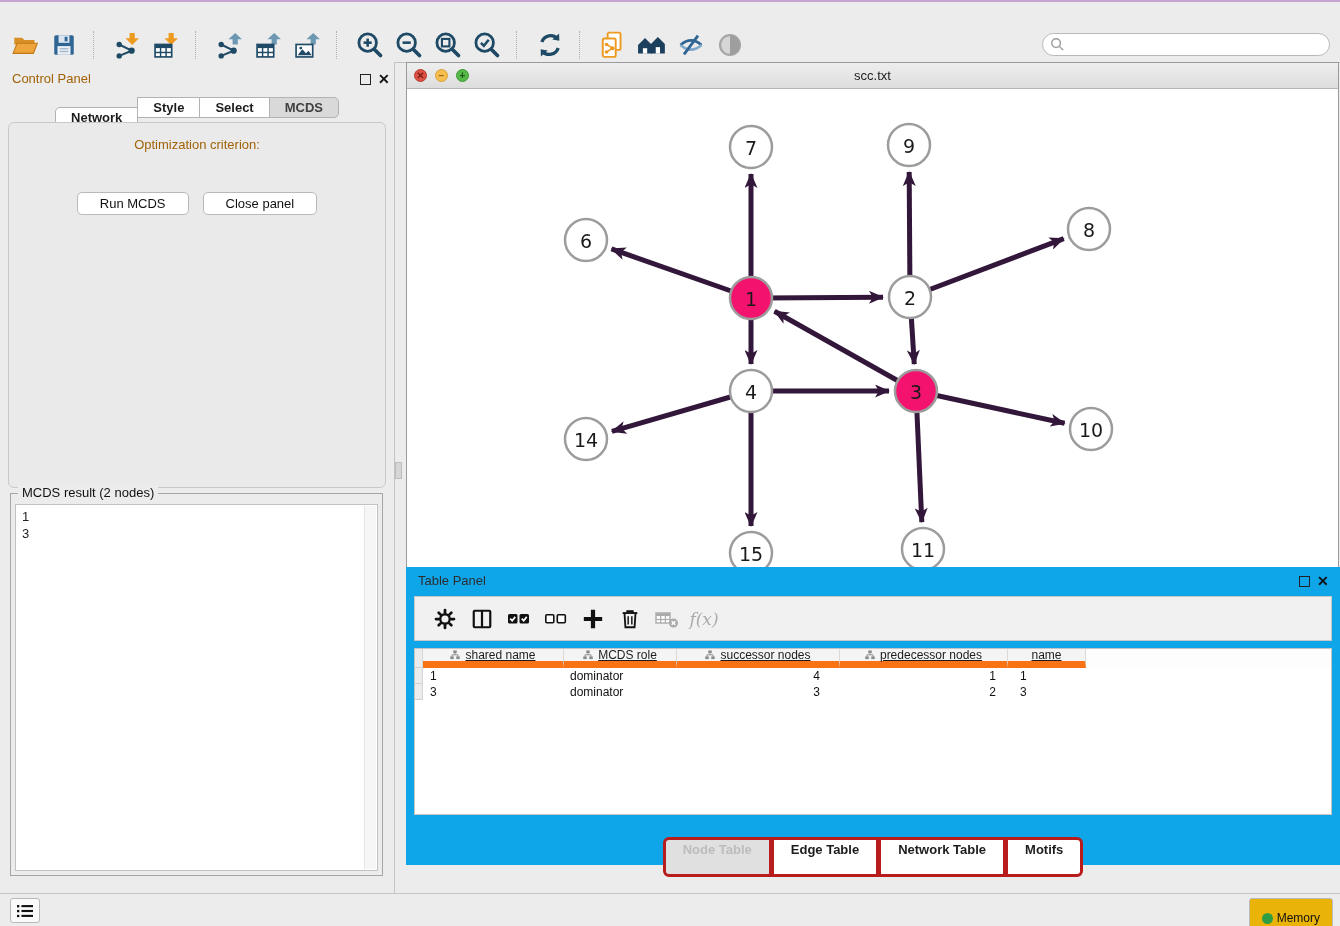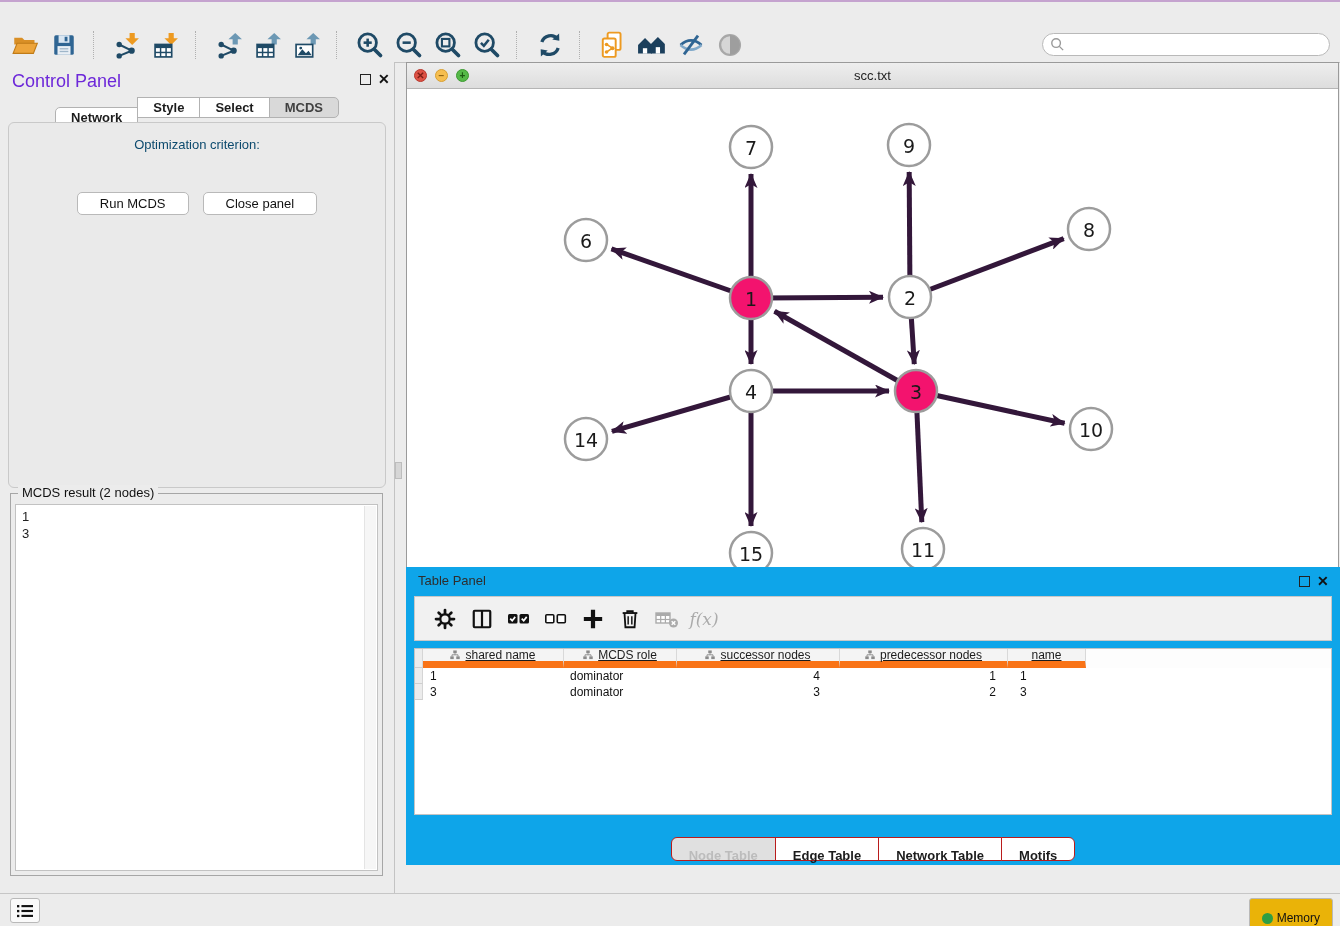--- a/index.html
+++ b/index.html
@@ -24,33 +24,33 @@
   .sep { width:1px; height:28px; border-left:1px dotted #b0b0b0; margin:0 9px 0 14px; }
   .searchbox { position:absolute; right:10px; top:5px; width:288px; height:23px;
                background:#fff; border:1px solid #b9b9b9; border-radius:12px;
                display:flex; align-items:center; padding-left:7px; }
   .searchbox input { border:none; outline:none; flex:1; font-size:12px; height:18px;
                      font-family:"Liberation Sans",sans-serif; background:transparent; }
   .toolbar-border { position:absolute; top:62px; left:0; right:0; height:0; border-top:1px solid #c2c2c2; }
 
   
   .cpanel { position:absolute; left:0; top:62px; width:394px; bottom:33px; background:#ececec; }
-  .cp-title { position:absolute; left:12px; top:9px; font-size:18px; color:#6d28d9; }
+  .cp-title { position:absolute; left:12px; top:9px; font-size:13px; color:#a16207; }
   .mini-float { position:absolute; width:11px; height:11px; border:1.5px solid #222; top:12px; }
   .mini-close { position:absolute; top:10px; font-size:14px; font-weight:bold; color:#111; line-height:14px; }
   .cpanel .mini-float { left:360px; } .cpanel .mini-close { left:378px; }
   .cp-tabs { position:absolute; top:35px; left:0; right:0; display:flex; justify-content:center; }
   .tab { height:21px; line-height:19px; padding:0 15px; background:#fff; border:1px solid #b2b2b2;
          font-size:13px; font-weight:600; color:#1c1c1c; margin-left:-1px; }
   .tab:first-child { border-radius:5px 0 0 5px; margin-left:0;margin-top:10px; }
   .tab:last-child { border-radius:0 5px 5px 0; }
   .tab.selected { background:#d9d9d9; color:#404040; }
   .cp-content { position:absolute; top:60px; left:8px; width:378px; height:366px;
                 background:#eaeaea; border:1px solid #c9c9c9; border-radius:6px; }
-  .opt-label { position:absolute; top:14px; left:0; right:0; text-align:center; font-size:13px; color:#0c4a6e; }
+  .opt-label { position:absolute; top:14px; left:0; right:0; text-align:center; font-size:13px; color:#a16207; }
   .combo { position:absolute; top:36px; left:37px; right:32px; height:23px; background:#fff;
            border:1px solid #b0b0b0; border-radius:5px; font-size:13px; line-height:21px;
            padding-left:13px; color:#111; }
   .combo .stepper { position:absolute; right:9px; top:4px; display:flex; flex-direction:column; gap:2px; }
   .combo .stepper i { width:0; height:0; border-left:4px solid transparent; border-right:4px solid transparent; }
   .combo .stepper i.up { border-bottom:5px solid #666; }
   .combo .stepper i.down { border-top:5px solid #666; }
   .cp-buttons { position:absolute; top:69px; left:0; right:0; display:flex; justify-content:center; gap:14px; }
   .btn { height:23px; line-height:21px; padding:0 22px; background:#fff; border:1px solid #b9b9b9;
          border-radius:5px; font-size:13px; color:#111; }
@@ -100,21 +100,21 @@
   .th-fill { flex:1; background:#fdfdfd; }
   .c0{width:141px}.c1{width:113px}.c2{width:163px}.c3{width:168px}.c4{width:78px}
   .tr { display:flex; height:16px; font-size:12px; color:#111; }
   .td { display:flex; align-items:center; }
   .tr .c0 { padding-left:7px; } .tr .c1 { padding-left:6px; }
   .tr .c2 { justify-content:flex-end; padding-right:20px; }
   .tr .c3 { justify-content:flex-end; padding-right:12px; }
   .tr .c4 { padding-left:12px; }
 
   .bottom-tabs { position:absolute; left:0; right:0; top:270px; display:flex; justify-content:center; }
-  .btab { height:24px; line-height:20px; padding:8px 17px; background:#fff; border:1px solid #b91c1c;
+  .btab { height:40px; line-height:20px; padding:0 17px; background:#fff; border:3px solid #b91c1c;
           font-size:13px; font-weight:600; color:#1c1c1c; margin-left:-1px; }
   .btab:first-child { border-radius:6px 0 0 6px; margin-left:0; }
   .btab:last-child { border-radius:0 6px 6px 0; }
   .btab.selected { background:#e0e0e0; color:#bcbcbc; }
 
   
   .statusbar { position:absolute; left:0; right:0; bottom:0; height:33px; background:#ececec;
                border-top:1px solid #c6c6c6; }
   .sbtn { position:absolute; left:10px; top:4px; width:30px; height:25px; background:#fafafa;
           border:1px solid #b9b9b9; border-radius:3px; display:flex; align-items:center; justify-content:center; }

